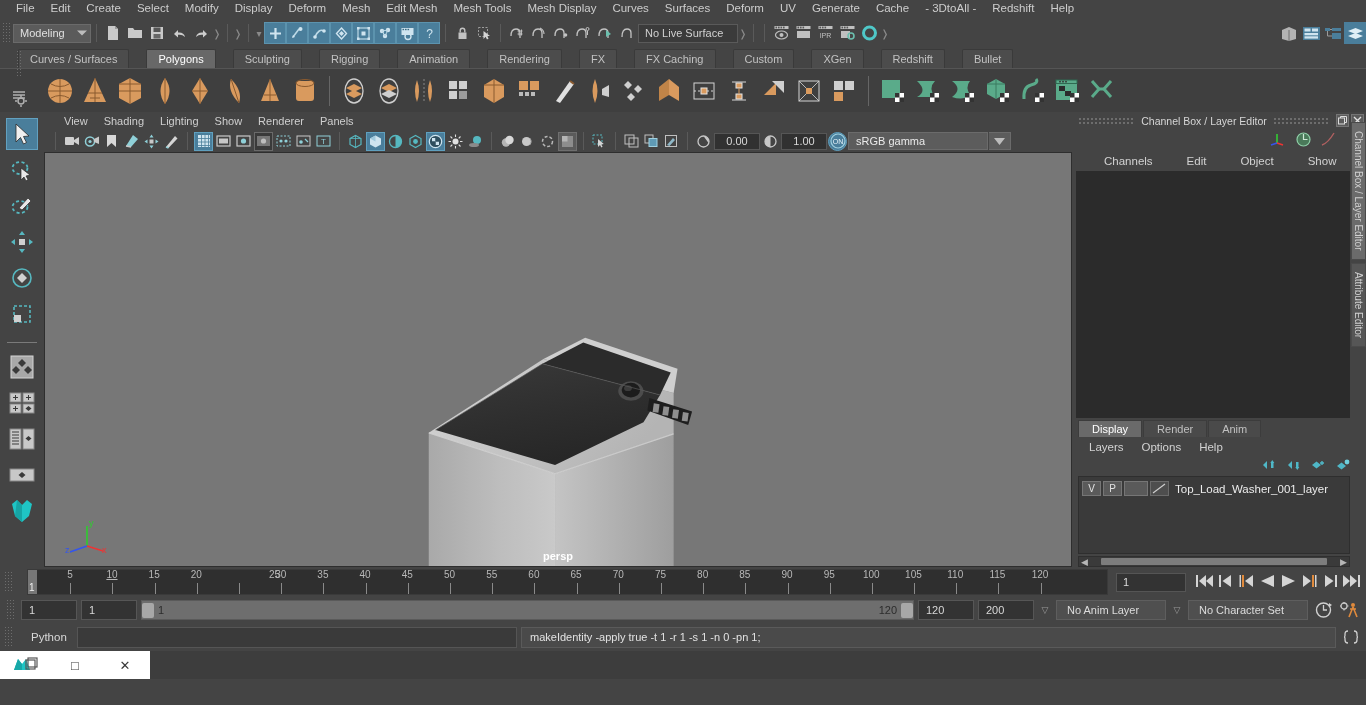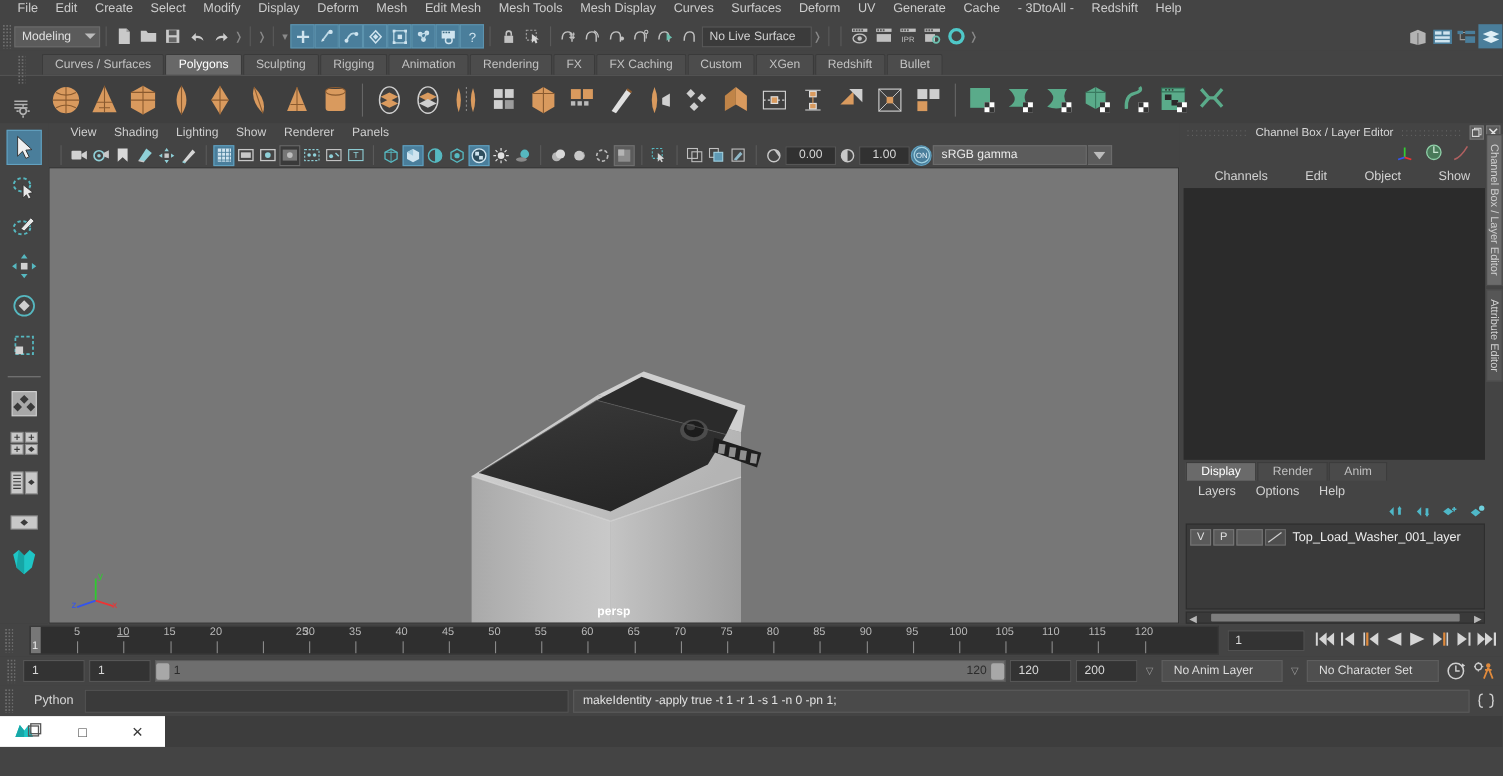--- a/index.html
+++ b/index.html
@@ -51,22 +51,23 @@
   .livefield {
     width: 100px; height: 19px; background: #3b3b3b; border: 1px solid #5a5a5a;
     display: flex; align-items: center; padding-left: 6px; font-size: 11px;
     color: #d0d0d0; flex: none;
   }
   .arrowbtn { width: 10px; color: #8a8a8a; font-size: 10px; text-align:center; flex:none;}
 
   
   #shelfwrap { background: #444444; }
   #shelftabs {
-    height: 22px; display: flex; align-items: flex-end; padding-left: 38px;
+    height: 22px; display: flex; align-items: flex-end; padding-left: 18px;
     background: #444444;
+    gap: 16px;
   }
   .shelftab {
     padding: 3px 11px 3px 11px; font-size: 11px; color: #c2c2c2;
     background: #4c4c4c; border: 1px solid #3a3a3a; border-bottom: none;
     margin-right: 1px; border-radius: 2px 2px 0 0; white-space: nowrap;
   }
   .shelftab.active { background: #686868; color: #ffffff; }
   #shelfrow {
     height: 44px; background: #3f3f3f; display: flex; align-items: center;
     padding-left: 44px; gap: 3px; border-top: 1px solid #555;

